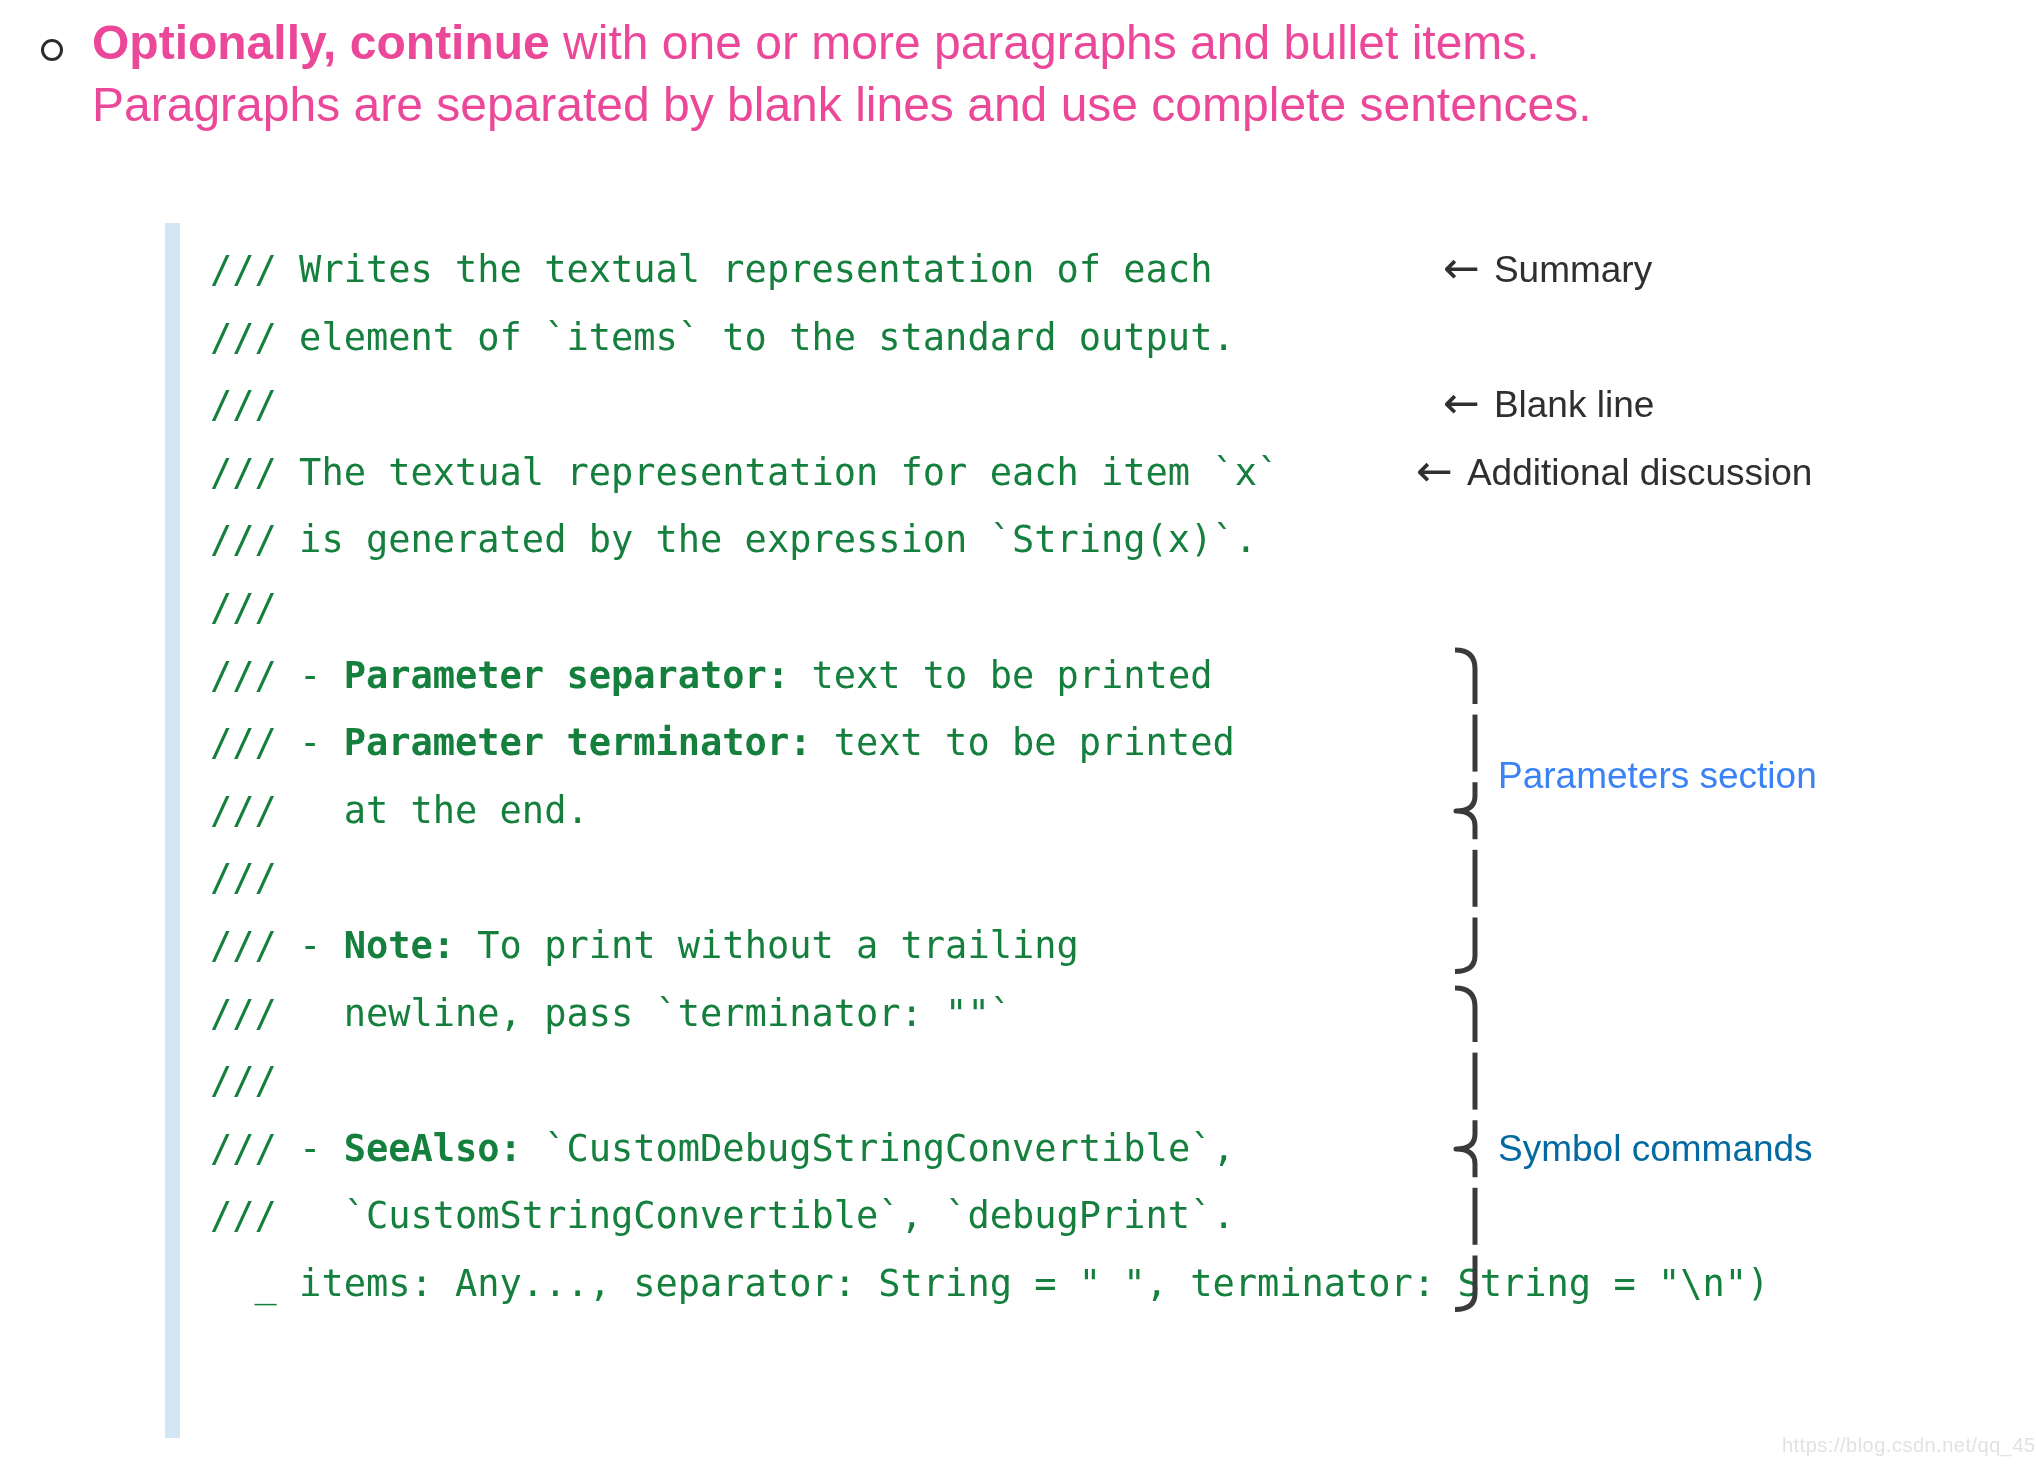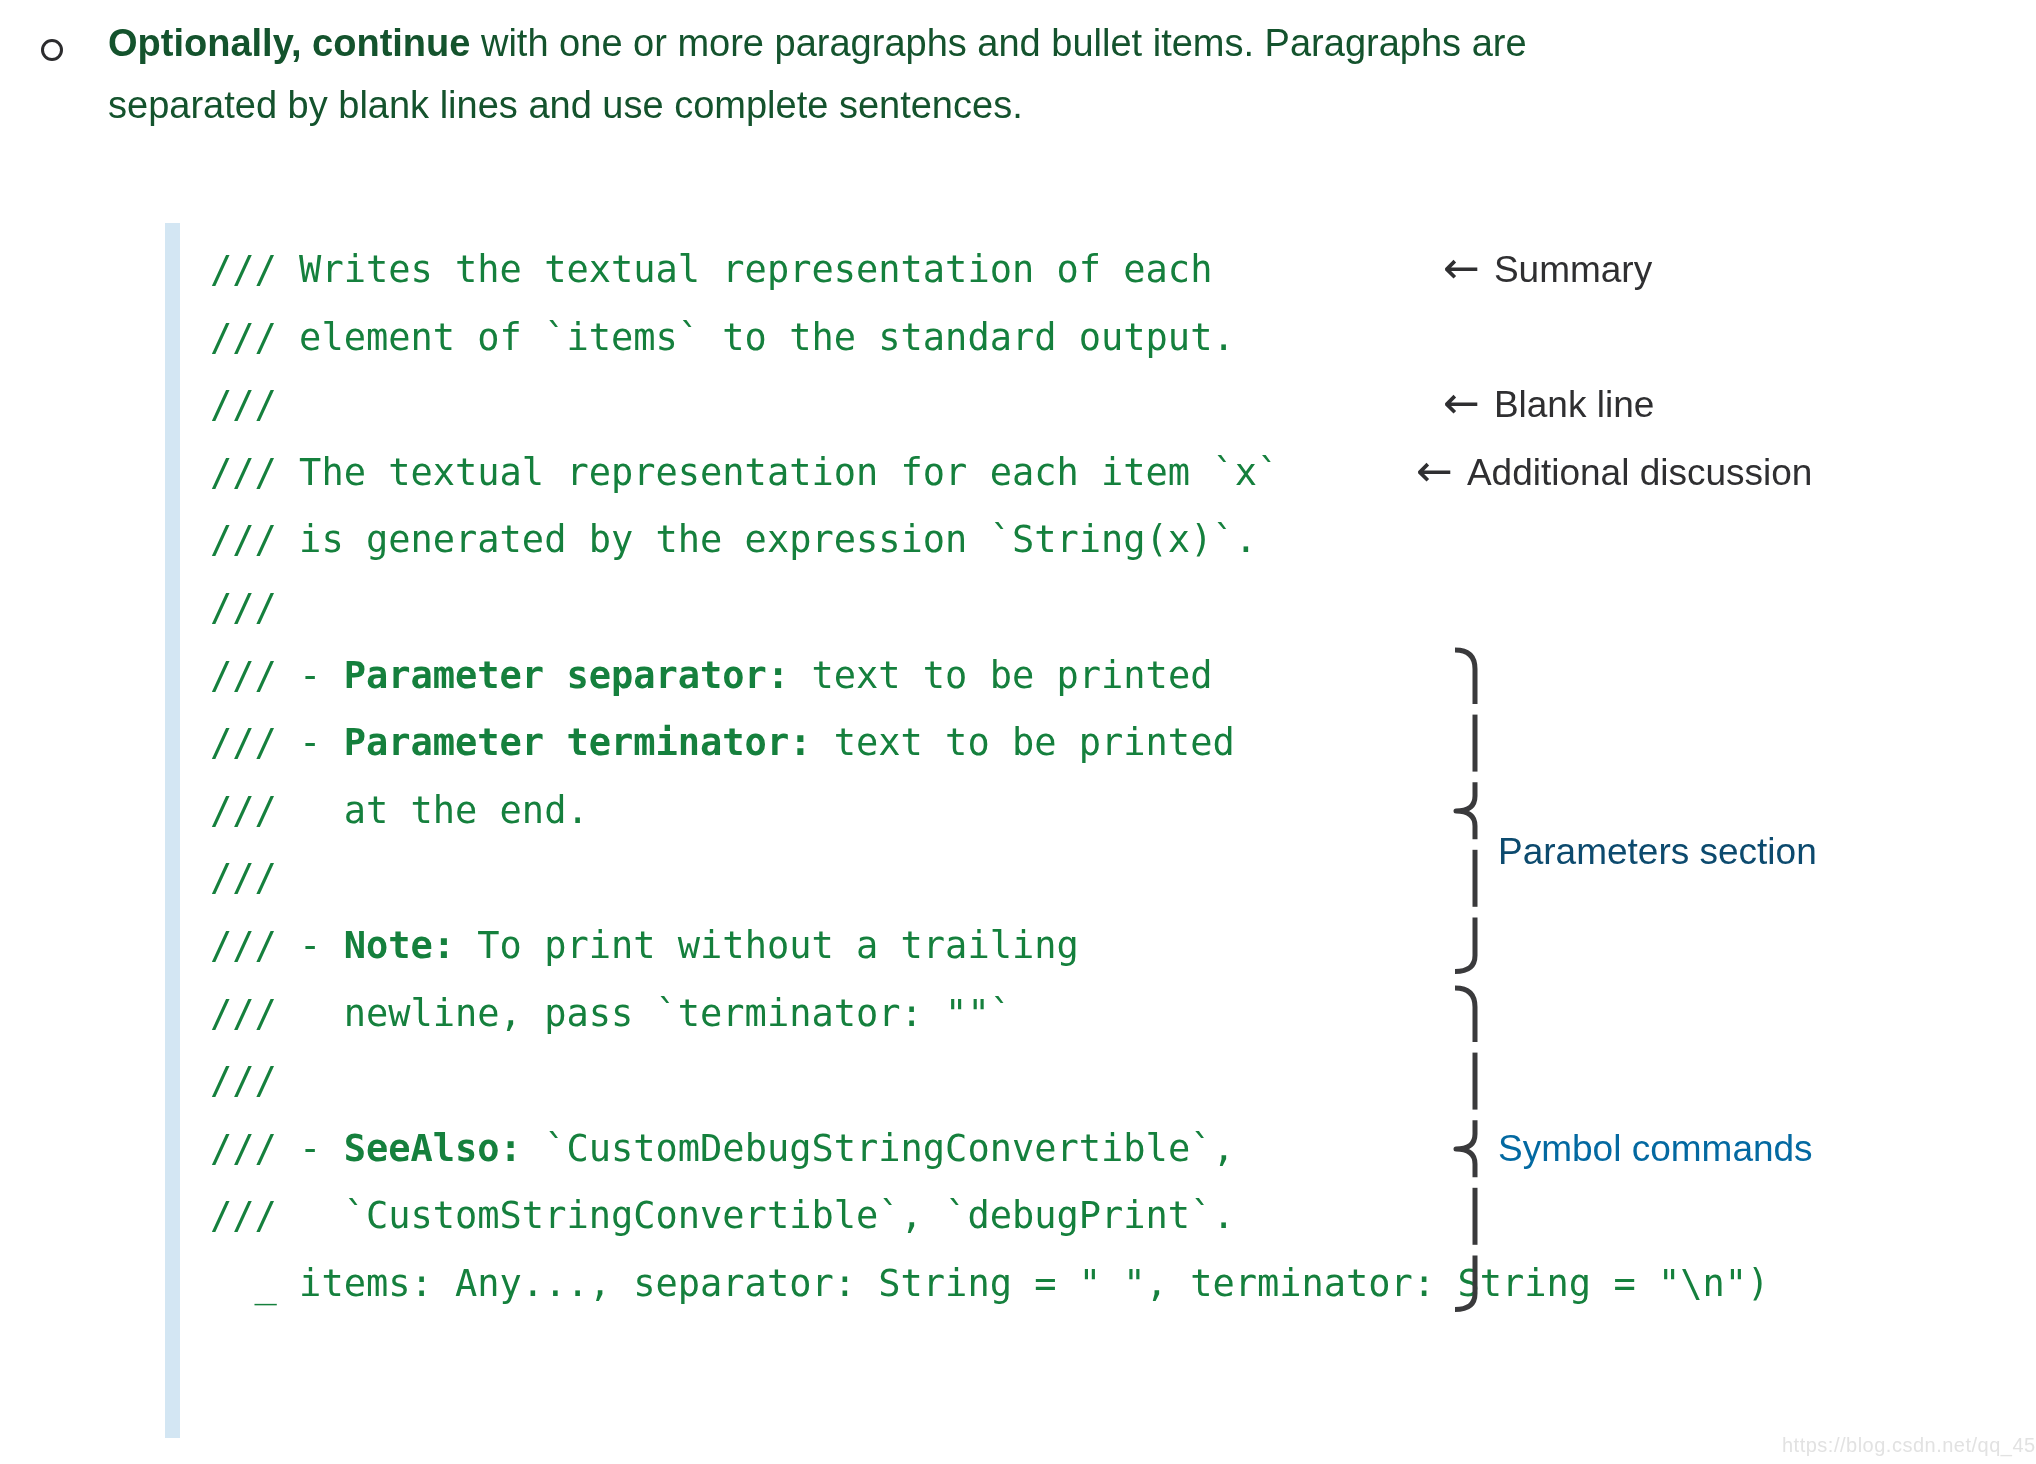--- a/index.html
+++ b/index.html
@@ -7,22 +7,22 @@
     position:relative; width:2036px; height:1464px;
     background:#ffffff; overflow:hidden;
     font-family:"Liberation Sans", sans-serif;
   }
   
   .bullet-circle {
     position:absolute; left:41px; top:39px;
     width:16px; height:16px; border:3px solid #2c2c2e; border-radius:50%;
   }
   .bullet-text {
-    position:absolute; left:108px; top:12px; width:1570px; margin:0;
-    font-size:38px; line-height:62px; color:#14532d;
+    position:absolute; left:92px; top:12px; width:1570px; margin:0;
+    font-size:48px; line-height:62px; color:#ec4899;
   }
   .bullet-text b { font-weight:700; }
   
   .accent-bar {
     position:absolute; left:165px; top:223px; width:15px; height:1215px;
     background:#d3e6f3;
   }
   .code-lines {
     position:absolute; left:210px; top:236px;
     font-family:"DejaVu Sans Mono", monospace;
@@ -97,21 +97,21 @@
         <span class="arrow">←</span>
         <span class="lbl">Additional discussion</span>
       </div>
       <svg class="brace-svg" width="34" height="338" viewBox="0 0 34 338" style="left: 1451px; top: 641.6px;">
         <path d="M 4 8 Q 24 8 24 27 L 24 62" fill="none" stroke="#3a3a3c" stroke-width="5" stroke-linejoin="round"></path>
         <path d="M 24 72.6 L 24 129.6" fill="none" stroke="#3a3a3c" stroke-width="5" stroke-linejoin="round"></path>
         <path d="M 24 140.2 L 24 154 Q 24 169 5 169 Q 24 169 24 184 L 24 197.2" fill="none" stroke="#3a3a3c" stroke-width="5" stroke-linejoin="round"></path>
         <path d="M 24 207.79999999999998 L 24 264.79999999999995" fill="none" stroke="#3a3a3c" stroke-width="5" stroke-linejoin="round"></path>
         <path d="M 24 275.4 L 24 313.4 Q 24 329.4 4 329.4" fill="none" stroke="#3a3a3c" stroke-width="5" stroke-linejoin="round"></path>
       </svg>
-      <div class="brace-label" style="left: 1498px; top: 852px; color: #0c4a6e;">Parameters section</div>
+      <div class="brace-label" style="left: 1498px; top: 776px; color: #3b82f6;">Parameters section</div>
       <svg class="brace-svg" width="34" height="338" viewBox="0 0 34 338" style="left: 1451px; top: 979.6px;">
         <path d="M 4 8 Q 24 8 24 27 L 24 62" fill="none" stroke="#3a3a3c" stroke-width="5" stroke-linejoin="round"></path>
         <path d="M 24 72.6 L 24 129.6" fill="none" stroke="#3a3a3c" stroke-width="5" stroke-linejoin="round"></path>
         <path d="M 24 140.2 L 24 154 Q 24 169 5 169 Q 24 169 24 184 L 24 197.2" fill="none" stroke="#3a3a3c" stroke-width="5" stroke-linejoin="round"></path>
         <path d="M 24 207.79999999999998 L 24 264.79999999999995" fill="none" stroke="#3a3a3c" stroke-width="5" stroke-linejoin="round"></path>
         <path d="M 24 275.4 L 24 313.4 Q 24 329.4 4 329.4" fill="none" stroke="#3a3a3c" stroke-width="5" stroke-linejoin="round"></path>
       </svg>
       <div class="brace-label" style="left: 1498px; top: 1148.6px; color: #0369a1;">Symbol commands</div>
     </div>
 

